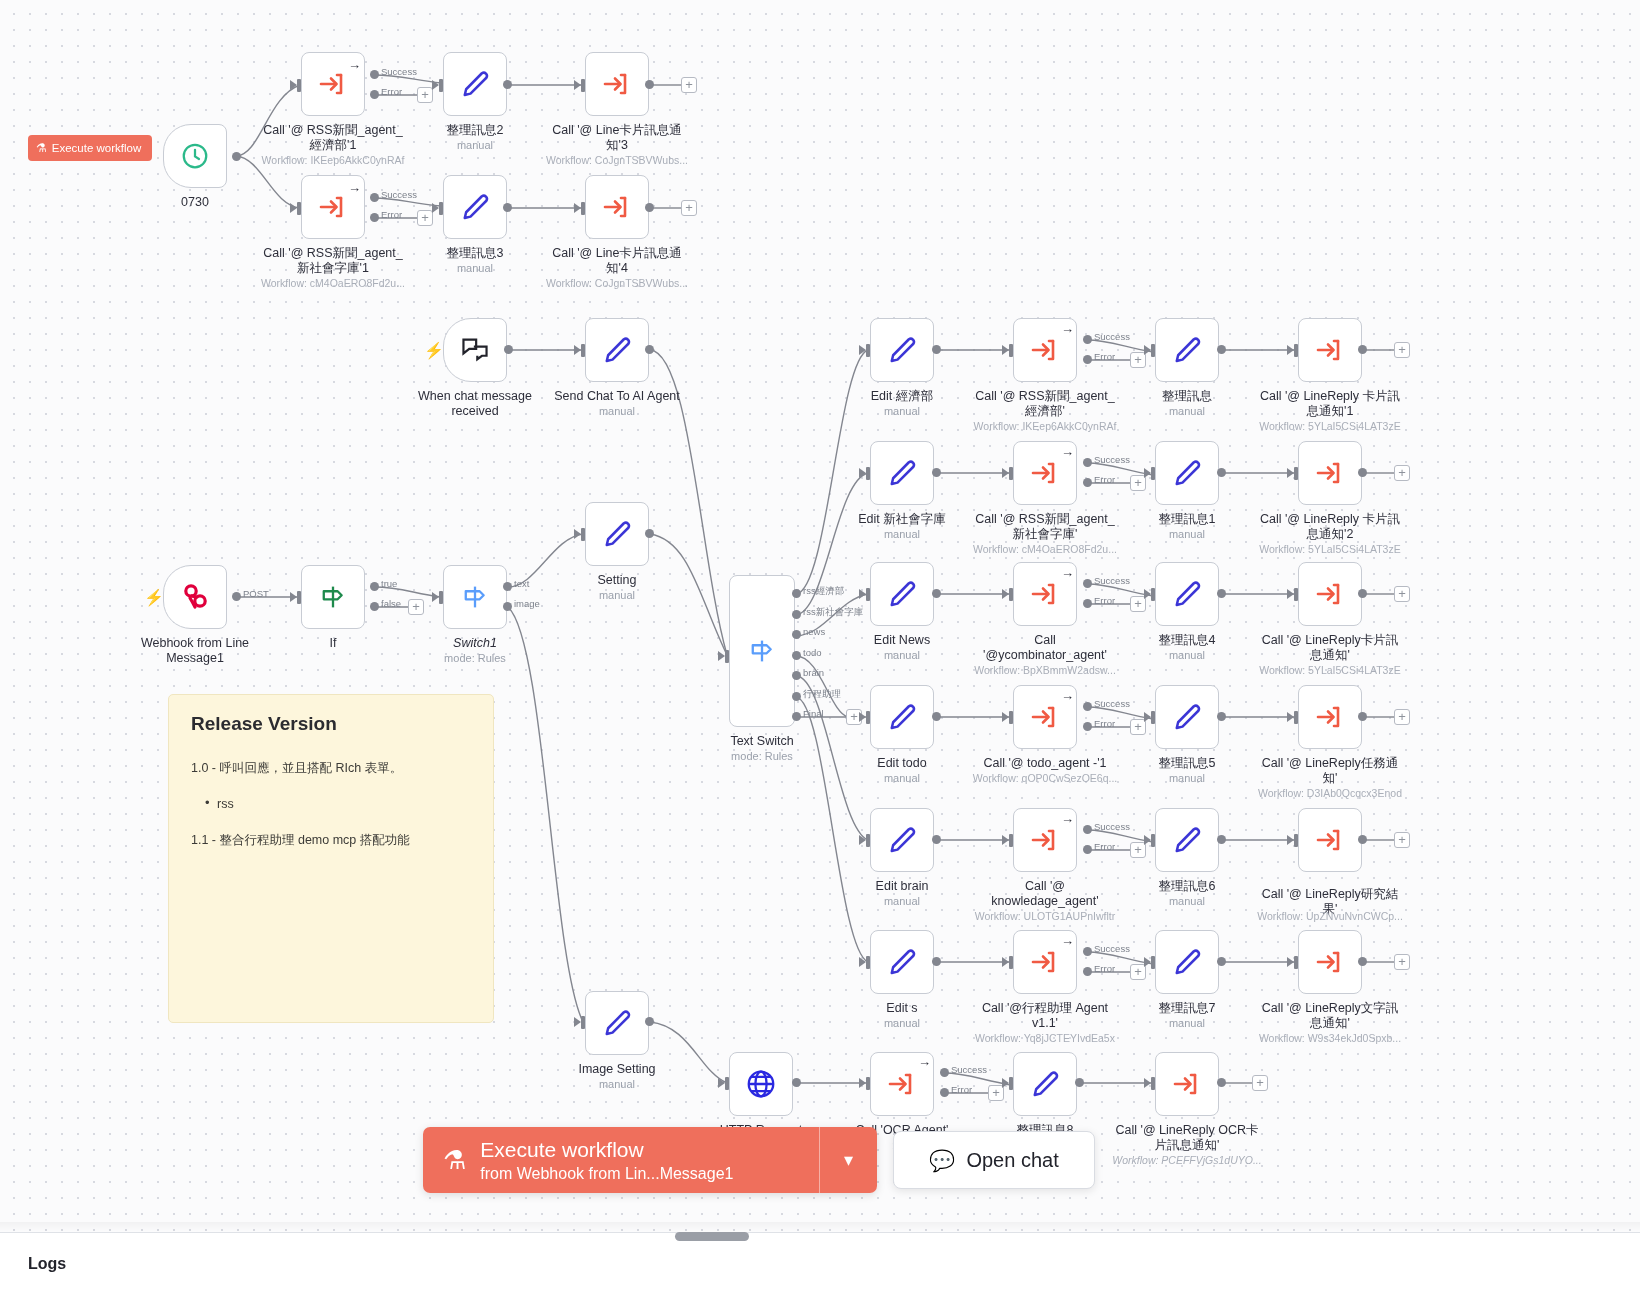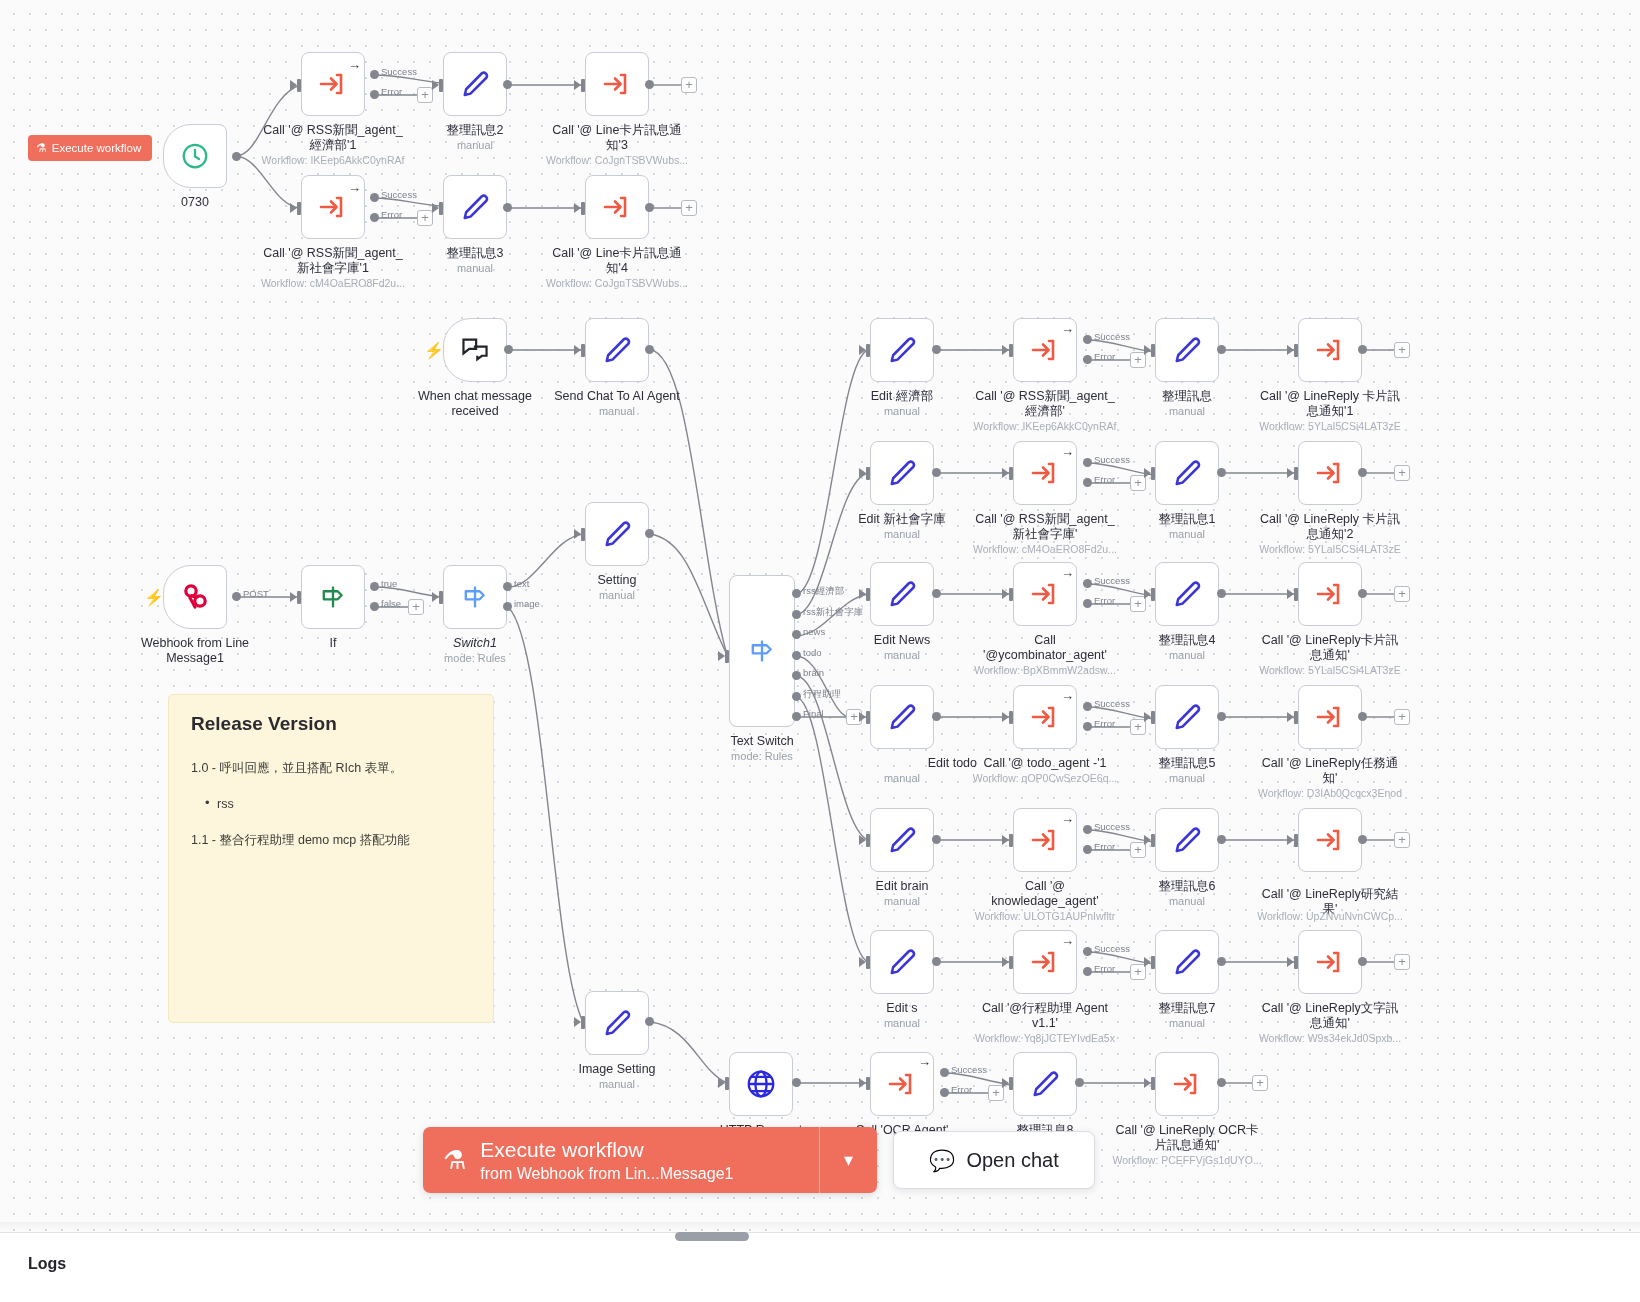--- a/index.html
+++ b/index.html
@@ -560,21 +560,21 @@
         <div class="nlabel" style="left: 1255px; top: 633px;">Call '@ LineReply卡片訊
 息通知'</div>
         <div class="nwf" style="left: 1245px; top: 664px;">Workflow: 5YLaI5CSi4LAT3zE</div>
         <div class="node" style="left: 870px; top: 685px; width: 64px; height: 64px;">
           <span>
             <svg width="30" height="30" viewBox="0 0 24 24" fill="none" stroke="#3b35d6" stroke-width="2" stroke-linejoin="round">
               <path d="M17.5 3.4a2.6 2.6 0 0 1 3.6 3.6L8.4 19.7l-4.6 1.1 1.1-4.6z"></path>
             </svg>
           </span>
         </div>
-        <div class="nlabel" style="left: 827px; top: 756px; text-align: right;">Edit todo</div>
+        <div class="nlabel" style="left: 827px; top: 756px;">Edit todo</div>
         <div class="nsub" style="left: 827px; top: 772px;">manual</div>
         <div class="node" style="left: 1013px; top: 685px; width: 64px; height: 64px;">
           <span>
             <svg width="32" height="30" viewBox="0 0 32 30" fill="none" stroke="#f05a43" stroke-width="2.6" stroke-linecap="round" stroke-linejoin="round">
               <path d="M4 15h15"></path>
               <path d="M14 9.5 19.5 15 14 20.5"></path>
               <path d="M24 6v18h-4"></path>
               <path d="M24 6h-4"></path>
             </svg>
           </span>
@@ -727,21 +727,21 @@
             <svg width="32" height="30" viewBox="0 0 32 30" fill="none" stroke="#f05a43" stroke-width="2.6" stroke-linecap="round" stroke-linejoin="round">
               <path d="M4 15h15"></path>
               <path d="M14 9.5 19.5 15 14 20.5"></path>
               <path d="M24 6v18h-4"></path>
               <path d="M24 6h-4"></path>
             </svg>
           </span>
         </div>
         <div class="nlabel" style="left: 1112px; top: 1123px;">Call '@ LineReply OCR卡
 片訊息通知'</div>
-        <div class="nwf" style="left: 1102px; top: 1154px;">Workflow: PCEFFVjGs1dUYO...</div>
+        <div class="nwf" style="left: 1102px; top: 1154px; font-style: italic;">Workflow: PCEFFVjGs1dUYO...</div>
       </div>
 
     <div id="ports-layer">
         <div class="dot" style="left: 232px; top: 152px;"></div>
         <div class="inbar" style="left: 297px; top: 79px;"></div>
         <div class="inarrow" style="left: 290px; top: 80px;"></div>
         <div class="dot" style="left: 370px; top: 70px;"></div>
         <div class="portlabel" style="left: 381px; top: 66px;">Success</div>
         <div class="dot" style="left: 370px; top: 90px;"></div>
         <div class="portlabel" style="left: 381px; top: 86px;">Error</div>

